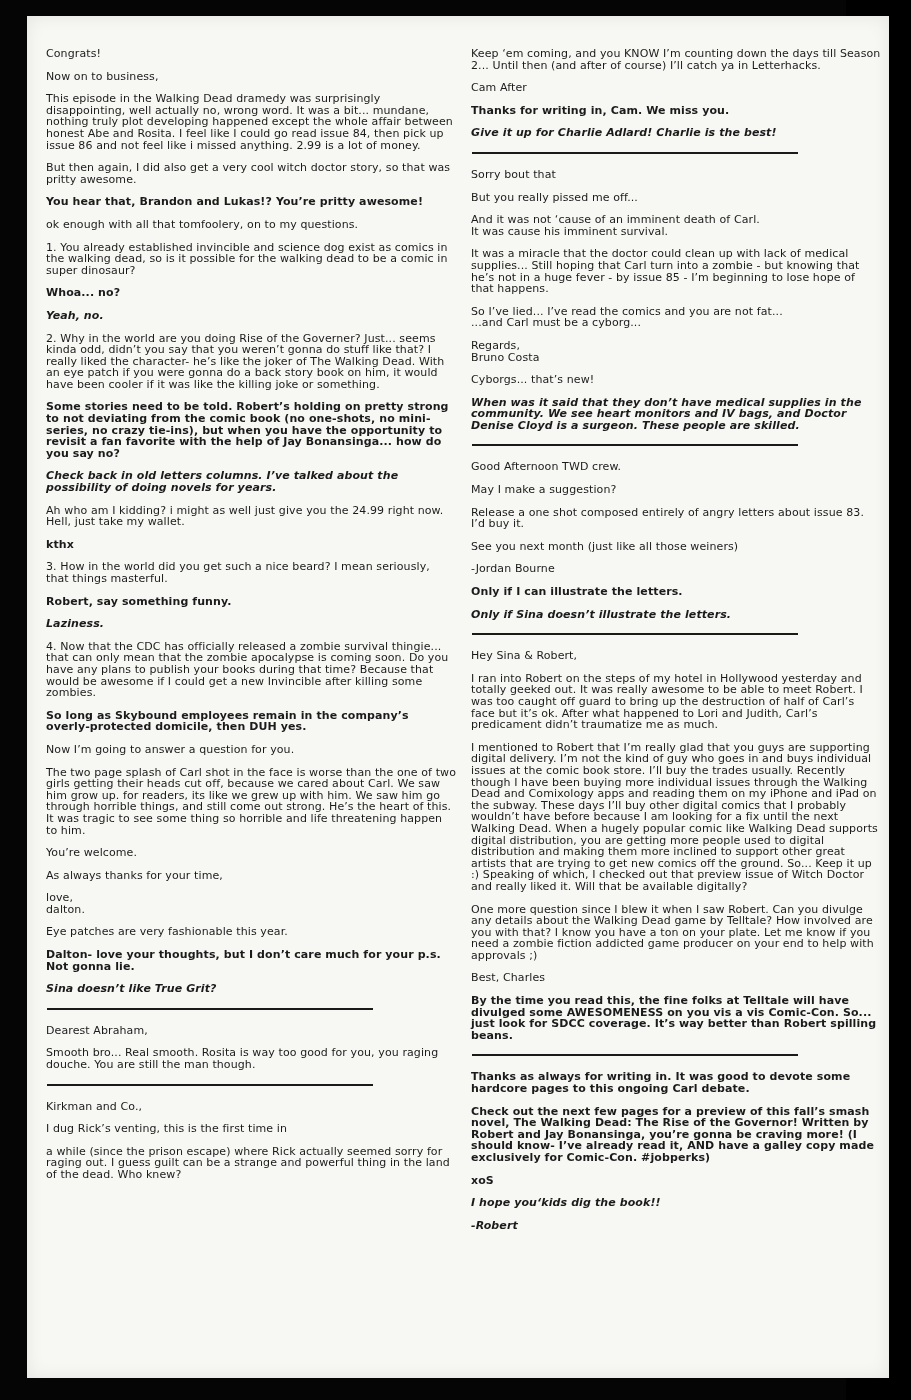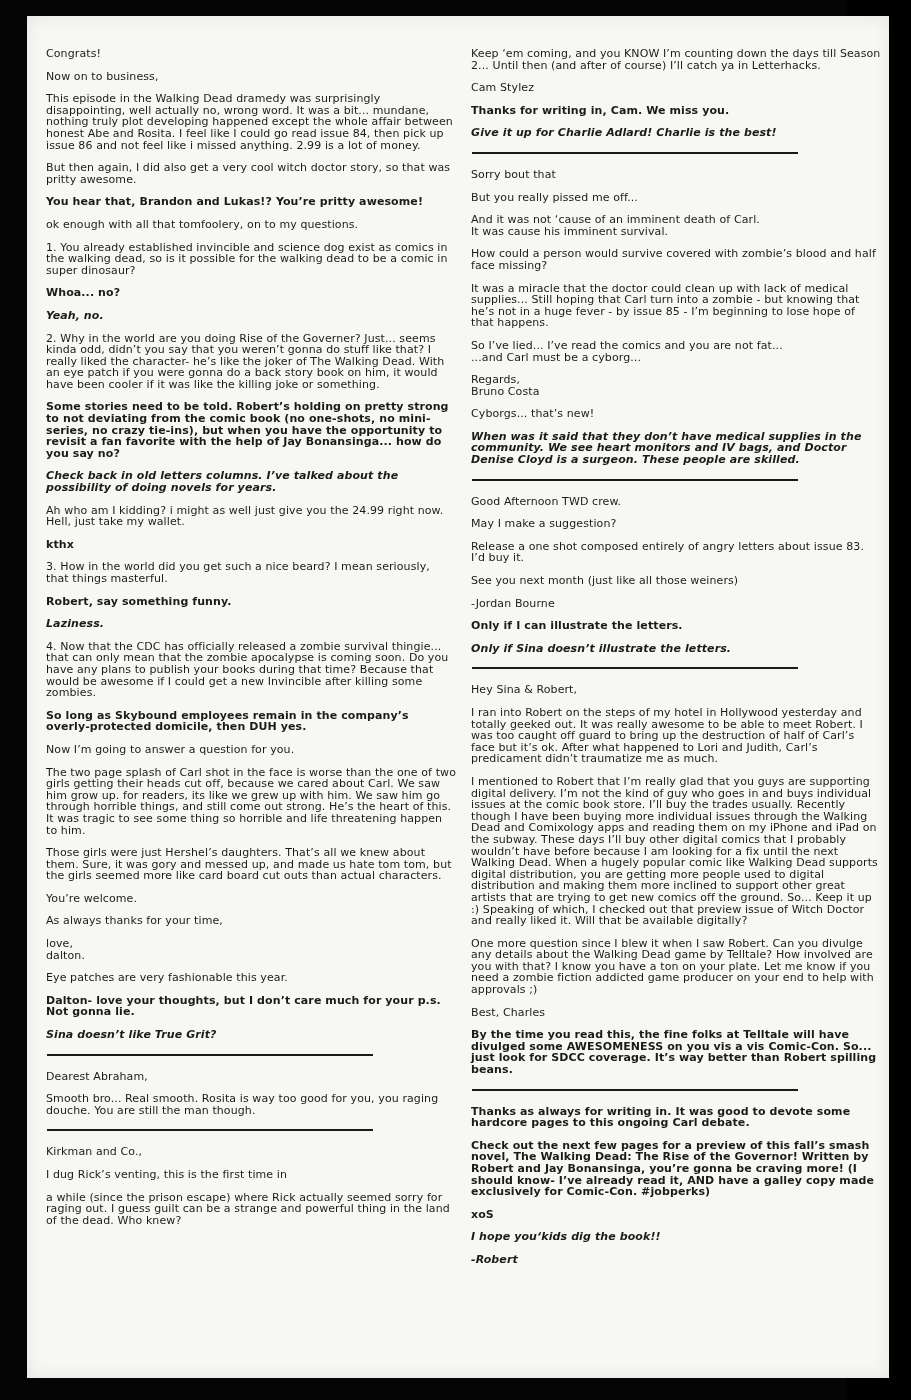--- a/index.html
+++ b/index.html
@@ -75,47 +75,45 @@
           <p class="p-bi">Check back in old letters columns.  I’ve talked about the possibility of doing novels for years.</p>
           <p class="p-normal">Ah who am I kidding? i might as well just give you the 24.99 right now. Hell, just take my wallet.</p>
           <p class="p-bold">kthx</p>
           <p class="p-normal">3. How in the world did you get such a nice beard? I mean seriously, that things masterful.</p>
           <p class="p-bold">Robert, say something funny.</p>
           <p class="p-bi">Laziness.</p>
           <p class="p-normal">4. Now that the CDC has officially released a zombie survival thingie... that can only mean that the zombie apocalypse is coming soon. Do you have any plans to publish your books during that time? Because that would be awesome if I could get a new Invincible after killing some zombies.</p>
           <p class="p-bold">So long as Skybound employees remain in the company’s overly-protected domicile, then DUH yes.</p>
           <p class="p-normal">Now I’m going to answer a question for you.</p>
           <p class="p-normal">The two page splash of Carl shot in the face is worse than the one of two girls getting their heads cut off, because we cared about Carl. We saw him grow up. for readers, its like we grew up with him. We saw him go through horrible things, and still come out strong.  He’s the heart of this. It was tragic to see some thing so horrible and life threatening happen to him.</p>
-          <p class="p-normal">Those girls were just Hershel’s daughters. That’s all we knew about them. Sure, it was gory and messed up, and made us hate tom tom, but the girls seemed more like card board cut outs than actual characters.</p>
           <p class="p-normal">You’re welcome.</p>
           <p class="p-normal">As always thanks for your time,</p>
           <p class="p-normal">love,
 dalton.</p>
           <p class="p-normal">Eye patches are very fashionable this year.</p>
           <p class="p-bold">Dalton- love your thoughts, but I don’t care much for your p.s. Not gonna lie.</p>
           <p class="p-bi">Sina doesn’t like True Grit?</p>
           <div class="divider"></div>
           <p class="p-normal">Dearest Abraham,</p>
           <p class="p-normal">Smooth bro... Real smooth. Rosita is way too good for you, you raging douche. You are still the man though.</p>
           <div class="divider"></div>
           <p class="p-normal">Kirkman and Co.,</p>
           <p class="p-normal">I dug Rick’s venting, this is the first time in</p>
           <p class="p-normal">a while (since the prison escape) where Rick actually seemed sorry for raging out. I guess guilt can be a strange and powerful thing in the land of the dead. Who knew?</p>
         </div>
       <div class="col">
           <p class="p-normal">Keep ‘em coming, and you KNOW I’m counting down the days till Season 2... Until then (and after of course) I’ll catch ya in Letterhacks.</p>
-          <p class="p-normal">Cam Stylez</p>
+          <p class="p-normal">Cam After</p>
           <p class="p-bold">Thanks for writing in, Cam.  We miss you.</p>
           <p class="p-bi">Give it up for Charlie Adlard!  Charlie is the best!</p>
           <div class="divider"></div>
           <p class="p-normal">Sorry bout that</p>
           <p class="p-normal">But you really pissed me off...</p>
           <p class="p-normal">And it was not ‘cause of an imminent death of Carl.
 It was cause his imminent survival.</p>
-          <p class="p-normal">How could a person would survive covered with zombie’s blood and half face missing?</p>
           <p class="p-normal">It was a miracle that the doctor could clean up with lack of medical supplies... Still hoping that Carl turn into a zombie - but knowing that he’s not in a huge fever - by issue 85 - I’m beginning to lose hope of that happens.</p>
           <p class="p-normal">So I’ve lied... I’ve read the comics and you are not fat...
 ...and Carl must be a cyborg...</p>
           <p class="p-normal">Regards,
 Bruno Costa</p>
           <p class="p-normal">Cyborgs... that’s new!</p>
           <p class="p-bi">When was it said that they don’t have medical supplies in the community.  We see heart monitors and IV bags, and Doctor Denise Cloyd is a surgeon.  These people are skilled.</p>
           <div class="divider"></div>
           <p class="p-normal">Good Afternoon TWD crew.</p>
           <p class="p-normal">May I make a suggestion?</p>

